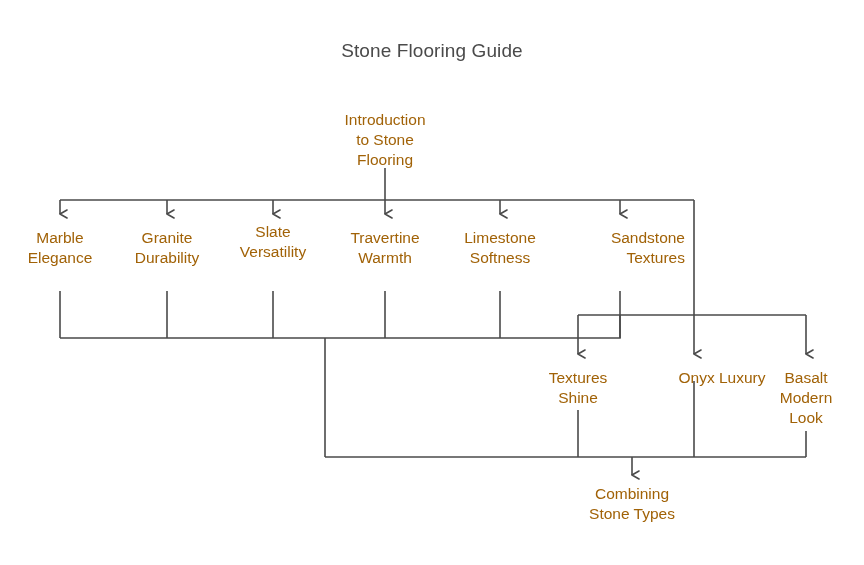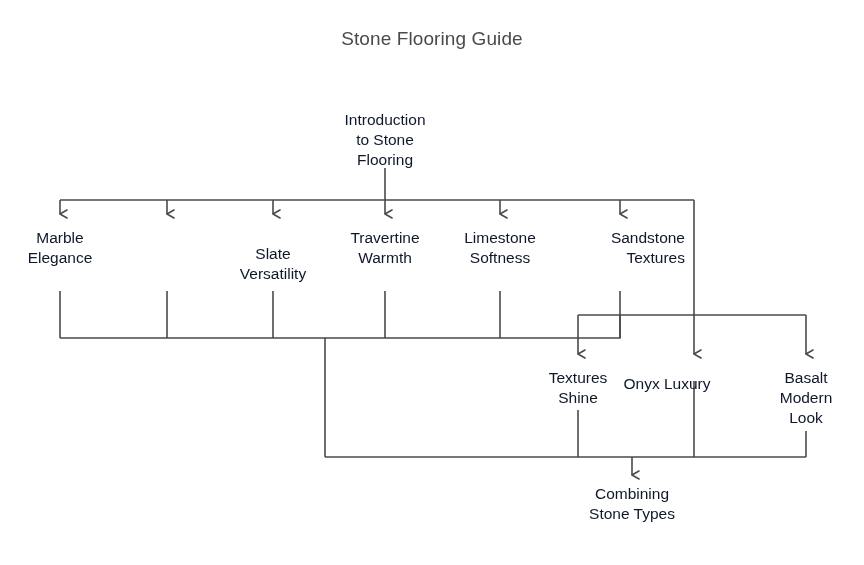--- a/index.html
+++ b/index.html
@@ -16,42 +16,42 @@
   }
   #diagram-root {
     position: relative;
     width: 864px;
     height: 565px;
     background: #ffffff;
   }
   .chart-title {
     position: absolute;
     left: 0;
-    top: 28px;
+    top: 40px;
     width: 864px;
     text-align: center;
     font-size: 19px;
     color: #4a4a4a;
     font-family: "Liberation Sans", sans-serif;
     letter-spacing: 0.1px;
     white-space: pre;
   }
   svg.edges {
     position: absolute;
     left: 0;
     top: 0;
     width: 864px;
     height: 565px;
   }
   .node-label {
     position: absolute;
     text-align: center;
     font-size: 15.5px;
     line-height: 20px;
-    color: #0f172a;
+    color: #a16207;
     font-family: "Liberation Sans", sans-serif;
     white-space: pre-line;
     transform: translateX(-50%);
     user-select: none;
   }
 </style>
 </head>
 <body>
 
 <div id="diagram-root">
@@ -160,37 +160,39 @@
     </g>
   </svg>
 
   <div class="node-label" style="left:385px; top:110px; width:160px;">Introduction
 to Stone
 Flooring</div>
 
   <div class="node-label" style="left:60px; top:228px; width:130px;">Marble
 Elegance</div>
 
+  <div class="node-label" style="left:167px; top:228px; width:130px;">Granite
+Durability</div>
 
-  <div class="node-label" style="left:273px; top:244px; width:130px;">Slate
+  <div class="node-label" style="left:273px; top:222px; width:130px;">Slate
 Versatility</div>
 
   <div class="node-label" style="left:500px; top:228px; width:130px;">Limestone
 Softness</div>
 
   <div class="node-label" style="left:385px; top:228px; width:130px;">Travertine
 Warmth</div>
 
   <div class="node-label" style="left:620px; top:228px; width:130px;text-align:right;">Sandstone
 Textures</div>
 
   <div class="node-label" style="left:578px; top:368px; width:120px;">Textures
 Shine</div>
 
-  <div class="node-label" style="left:667px; top:368px; width:120px;margin-top:6px;">Onyx Luxury</div>
+  <div class="node-label" style="left:722px; top:368px; width:120px;">Onyx Luxury</div>
 
   <div class="node-label" style="left:632px; top:484px; width:160px;">Combining
 Stone Types</div>
 
   <div class="node-label" style="left:806px; top:368px; width:110px;">Basalt
 Modern
 Look</div>
 
 </div>
 

